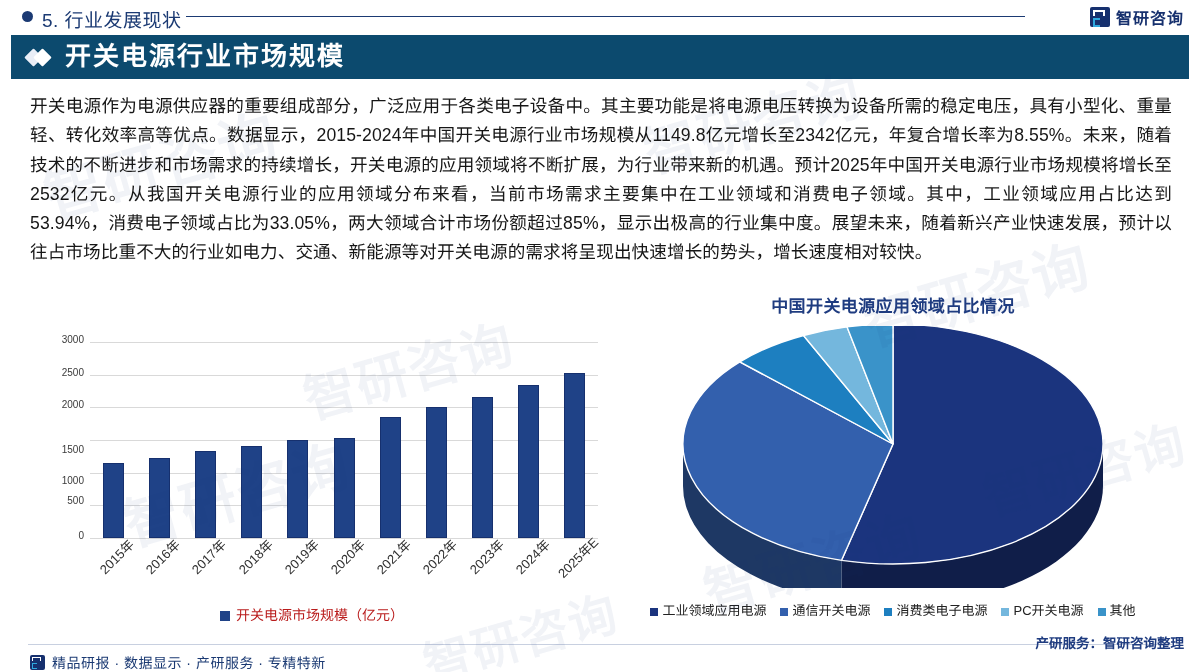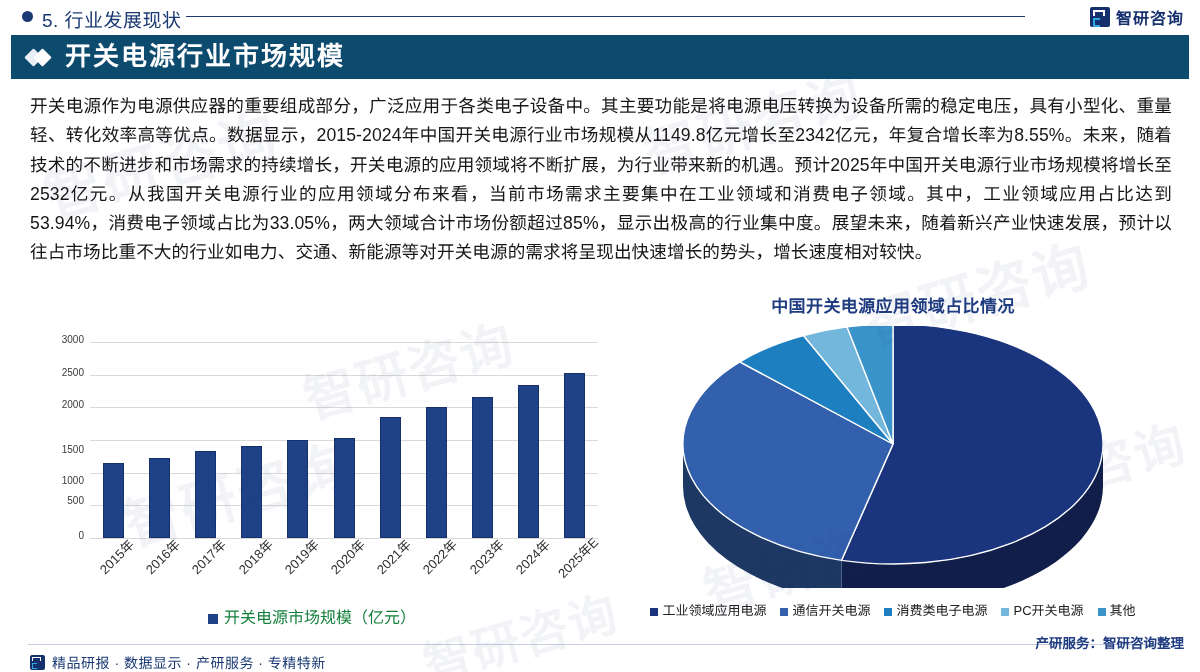--- a/index.html
+++ b/index.html
@@ -61,21 +61,21 @@
   .bars{ position:absolute; left:0; bottom:0; width:508px; height:196px;
          display:flex; align-items:flex-end; }
   .bcell{ flex:1; display:flex; justify-content:center; align-items:flex-end; height:100%; }
   .bar{ width:21px; background:#1f4287; border:1px solid #16306e; }
   .xlabels{ position:absolute; left:78px; top:250px; width:508px; height:58px; display:flex; }
   .xcell{ flex:1; position:relative; }
   .xcell span{ position:absolute; left:50%; top:4px; font-size:13px; color:#303030;
                transform:rotate(-45deg) translateX(-62%); transform-origin:left top;
                white-space:nowrap; }
   .blegend{ position:absolute; left:0; top:312px; width:600px; text-align:center;
-            font-size:16px; color:#15803d; }
+            font-size:14px; color:#b91c1c; }
   .blegend i{ display:inline-block; width:10px; height:10px; background:#1f4287;
               margin-right:6px; vertical-align:middle; }
 
   
   .pie-wrap{ position:absolute; left:35px; top:34px; width:500px; height:262px; }
   .plegend{ position:absolute; left:0; top:308px; width:570px; text-align:center;
             font-size:13px; color:#222; white-space:nowrap; }
   .plegend span.it{ margin:0 7px; }
   .plegend i{ display:inline-block; width:8px; height:8px; margin-right:4px; vertical-align:middle; }
 

